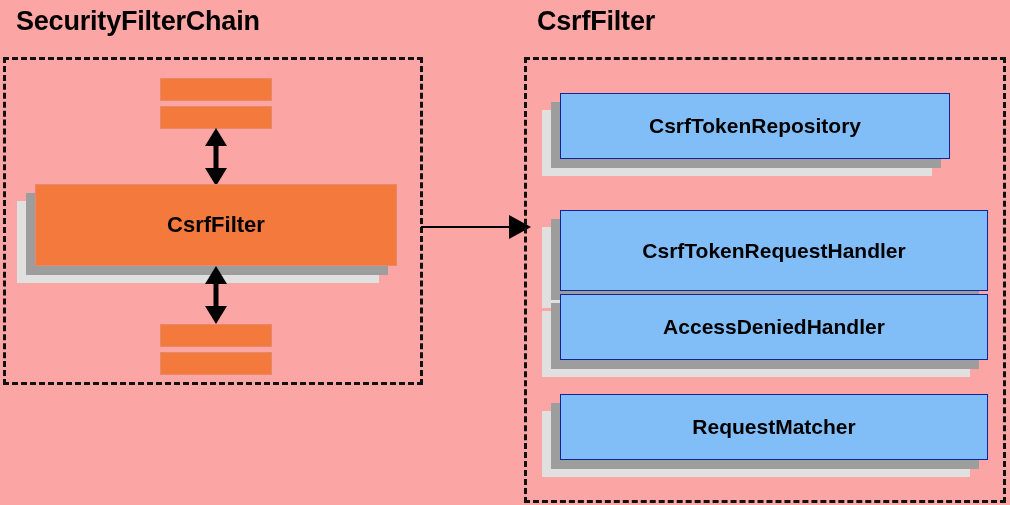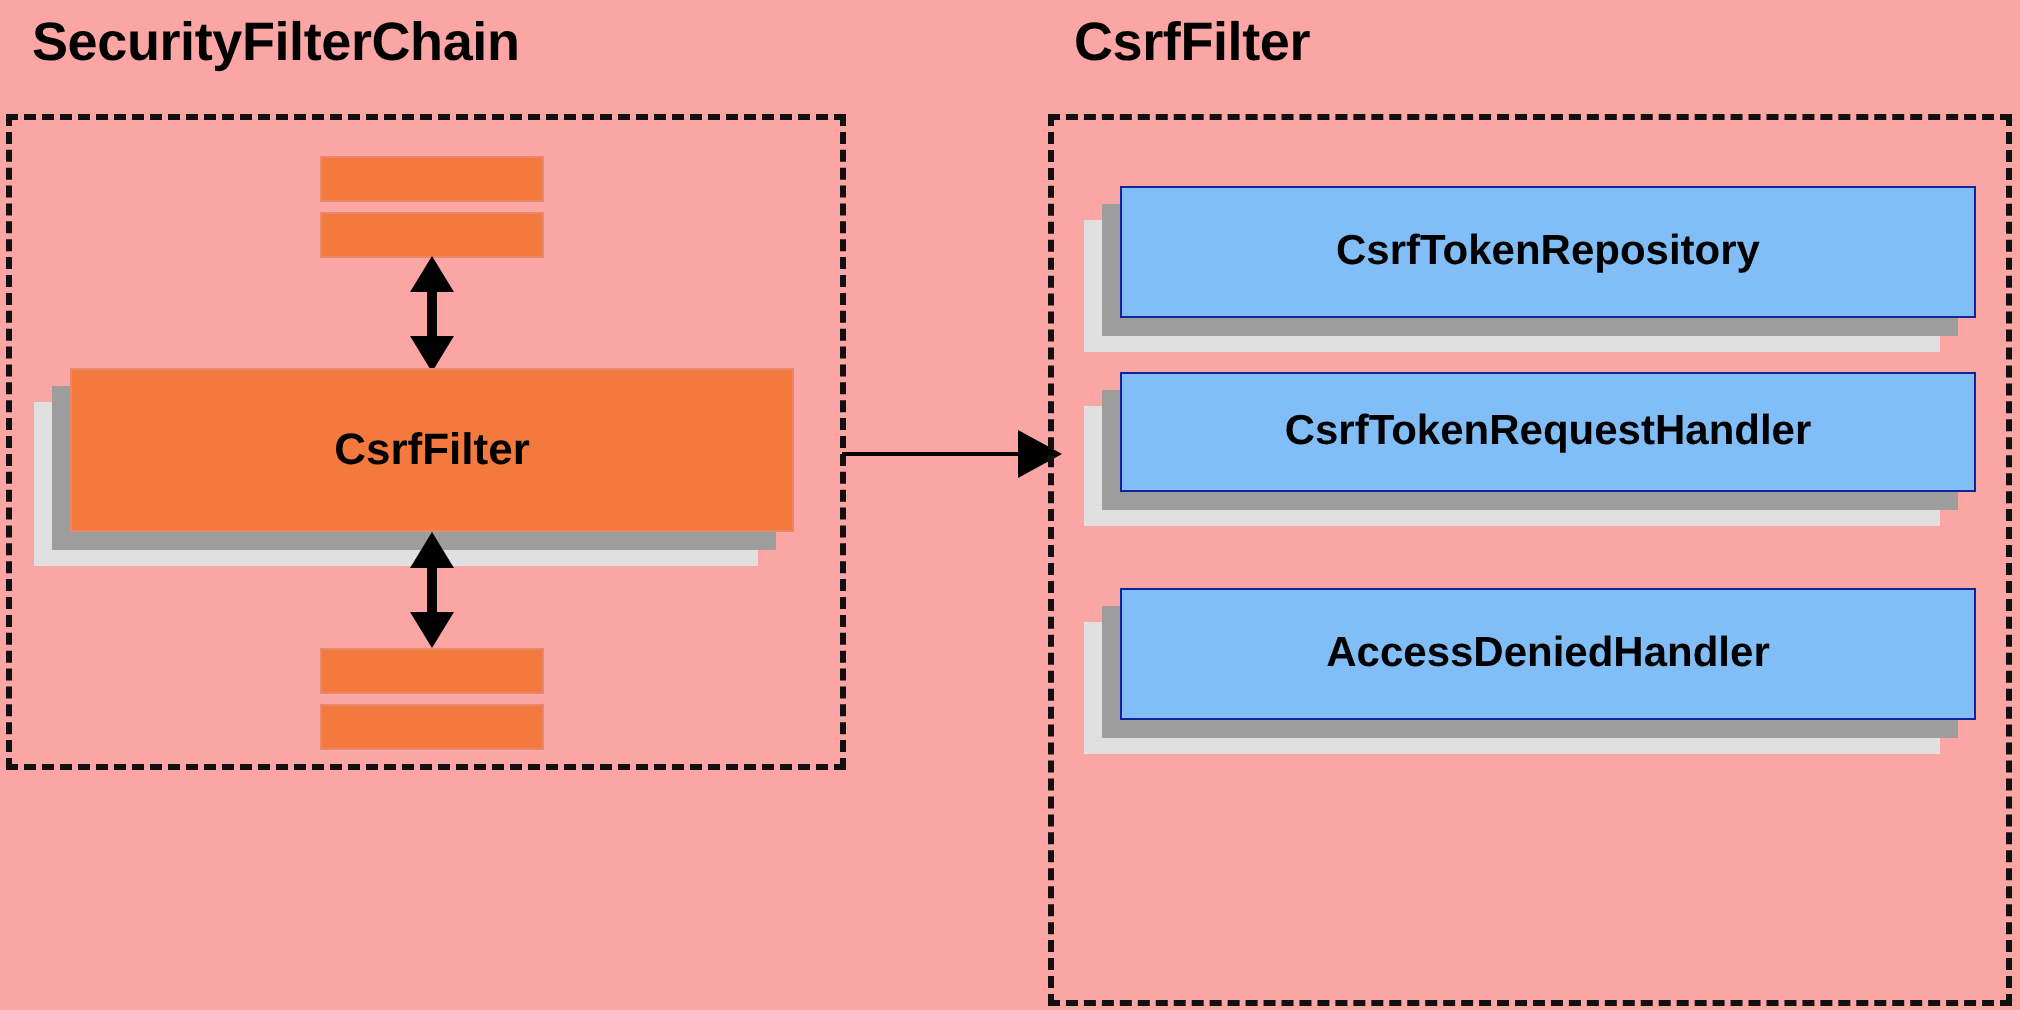--- a/index.html
+++ b/index.html
@@ -137,32 +137,37 @@
 
   <svg class="arrow-svg" style="left:421px; top:212px;" width="112" height="30" viewBox="0 0 112 30">
     <line x1="0" y1="15" x2="96" y2="15" stroke="#000000" stroke-width="2"></line>
     <polygon points="110,15 88,3 88,27" fill="#000000"></polygon>
   </svg>
 
   <div class="panel-title" id="title-right">CsrfFilter</div>
 
   <div class="dashed-group" id="group-right"></div>
 
-  <div class="node blue" style="left:560px; top:93px; width:428px; height:66px;">
+  <div class="node blue" style="left:560px; top:93px; width:390px; height:66px;">
     <div class="shadow-far"></div>
     <div class="shadow-near"></div>
     <div class="face">CsrfTokenRepository</div>
   </div>
 
-  <div class="node blue" style="left:560px; top:186px; width:428px; height:60px;">
+  <div class="node blue" style="left:560px; top:210px; width:428px; height:81px;">
     <div class="shadow-far"></div>
     <div class="shadow-near"></div>
     <div class="face">CsrfTokenRequestHandler</div>
   </div>
 
   <div class="node blue" style="left:560px; top:294px; width:428px; height:66px;">
     <div class="shadow-far"></div>
     <div class="shadow-near"></div>
     <div class="face">AccessDeniedHandler</div>
   </div>
 
+  <div class="node blue" style="left:560px; top:394px; width:428px; height:66px;">
+    <div class="shadow-far"></div>
+    <div class="shadow-near"></div>
+    <div class="face">RequestMatcher</div>
+  </div>
 
 </div>
 
 </body></html>

